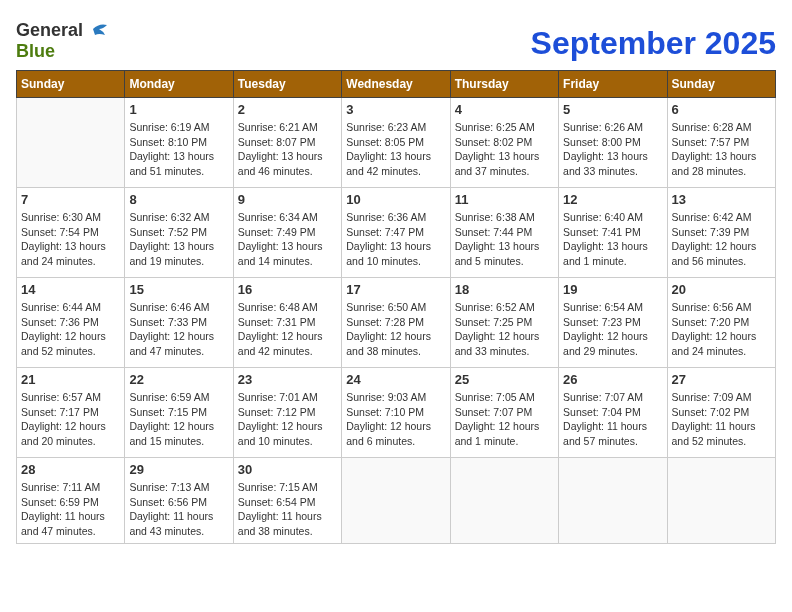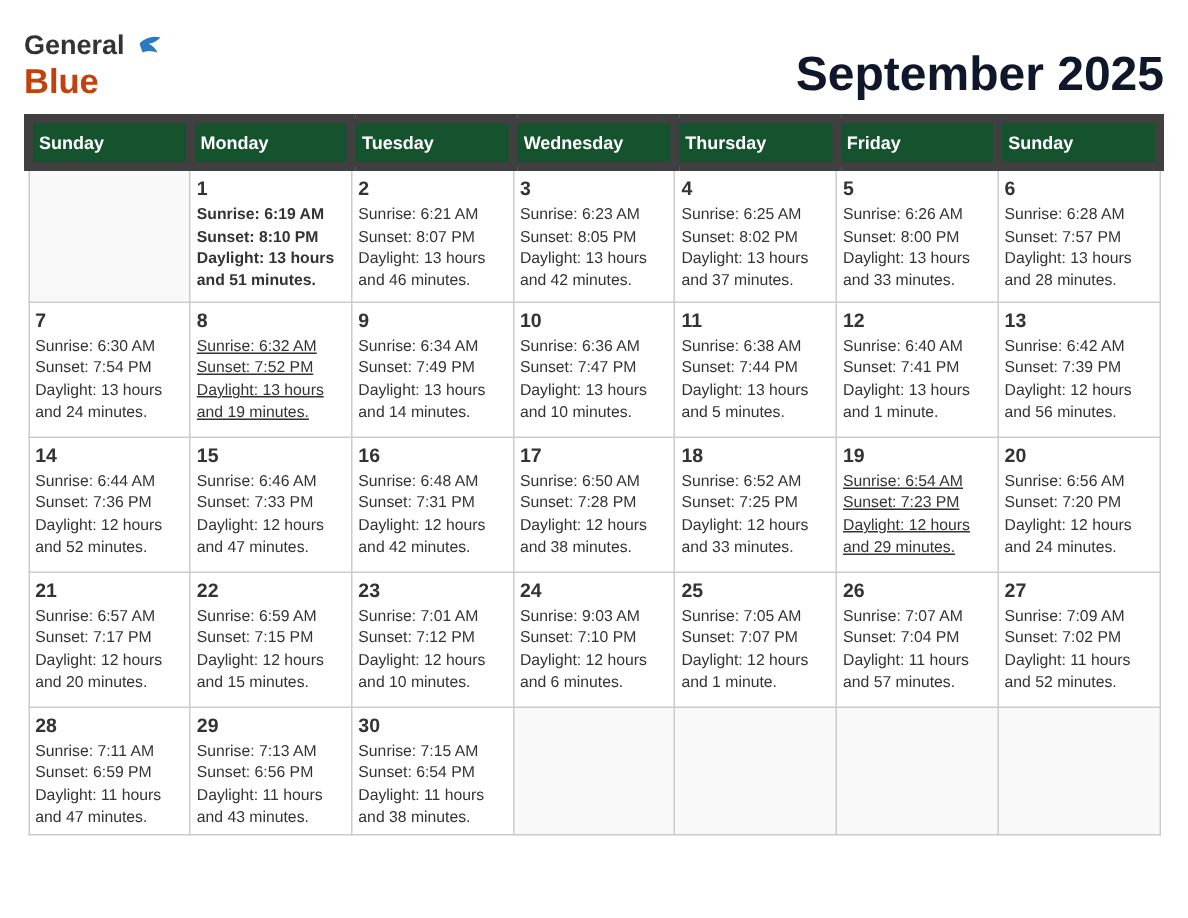--- a/index.html
+++ b/index.html
@@ -26,40 +26,40 @@
       display: flex;
       align-items: center;
       gap: 2px;
     }
     .title-area {
       text-align: right;
     }
     .month-title {
       font-size: 32px;
       font-weight: bold;
-      color: #0f172a;
+      color: #1d4ed8;
     }
     .location {
       font-size: 14px;
       color: #333;
       margin-top: 2px;
     }
     .calendar {
       width: 100%;
       border-collapse: collapse;
       font-size: 11px;
     }
     .calendar th {
-      background: #14532d;
+      background: #a16207;
       color: #fff;
       padding: 6px 4px;
       text-align: left;
       font-size: 12px;
       font-weight: bold;
-      border: 6px solid #404040;
+      border: 1px solid #404040;
     }
     .calendar td {
       border: 1px solid #ccc;
       vertical-align: top;
       padding: 4px;
       min-height: 80px;
       width: 107px;
     }
     .day-number {
       font-size: 13px;
@@ -86,21 +86,21 @@
 <body>
 
 <div class="header">
   <div class="logo">
     <div class="logo-line">
       <span style="font-size:18px;font-weight:bold;color:#333;">General</span>
       <svg width="22" height="20" viewBox="0 0 22 20">
         <path d="M8,8 Q14,2 22,4 Q18,8 14,8 Q18,10 20,14 Q14,12 10,14 Z" fill="#2a7abf"></path>
       </svg>
     </div>
-    <span style="font-size:23px;font-weight:bold;color:#c2410c;">Blue</span>
+    <span style="font-size:18px;font-weight:bold;color:#4d7c0f;">Blue</span>
   </div>
   <div class="title-area">
     <div class="month-title">September 2025</div>
   </div>
 </div>
 
 <table class="calendar">
   <thead>
     <tr>
       <th>Sunday</th>
@@ -110,21 +110,21 @@
       <th>Thursday</th>
       <th>Friday</th>
       <th>Sunday</th>
     </tr>
   </thead>
   <tbody id="calendar-body">
   <tr class="week-row">
         <td class="empty-cell"></td>
         <td>
           <div class="day-number">1</div>
-          <div class="day-info" style="white-space: pre-line; font-weight: bold;">Sunrise: 6:19 AM
+          <div class="day-info" style="white-space: pre-line;">Sunrise: 6:19 AM
 Sunset: 8:10 PM
 Daylight: 13 hours
 and 51 minutes.</div>
         </td>
         <td>
           <div class="day-number">2</div>
           <div class="day-info" style="white-space: pre-line;">Sunrise: 6:21 AM
 Sunset: 8:07 PM
 Daylight: 13 hours
 and 46 minutes.</div>
@@ -161,21 +161,21 @@
       <tr class="week-row">
         <td>
           <div class="day-number">7</div>
           <div class="day-info" style="white-space: pre-line;">Sunrise: 6:30 AM
 Sunset: 7:54 PM
 Daylight: 13 hours
 and 24 minutes.</div>
         </td>
         <td>
           <div class="day-number">8</div>
-          <div class="day-info" style="white-space: pre-line; text-decoration: underline;">Sunrise: 6:32 AM
+          <div class="day-info" style="white-space: pre-line;">Sunrise: 6:32 AM
 Sunset: 7:52 PM
 Daylight: 13 hours
 and 19 minutes.</div>
         </td>
         <td>
           <div class="day-number">9</div>
           <div class="day-info" style="white-space: pre-line;">Sunrise: 6:34 AM
 Sunset: 7:49 PM
 Daylight: 13 hours
 and 14 minutes.</div>
@@ -240,21 +240,21 @@
         </td>
         <td>
           <div class="day-number">18</div>
           <div class="day-info" style="white-space: pre-line;">Sunrise: 6:52 AM
 Sunset: 7:25 PM
 Daylight: 12 hours
 and 33 minutes.</div>
         </td>
         <td>
           <div class="day-number">19</div>
-          <div class="day-info" style="white-space: pre-line; text-decoration: underline;">Sunrise: 6:54 AM
+          <div class="day-info" style="white-space: pre-line;">Sunrise: 6:54 AM
 Sunset: 7:23 PM
 Daylight: 12 hours
 and 29 minutes.</div>
         </td>
         <td>
           <div class="day-number">20</div>
           <div class="day-info" style="white-space: pre-line;">Sunrise: 6:56 AM
 Sunset: 7:20 PM
 Daylight: 12 hours
 and 24 minutes.</div>

